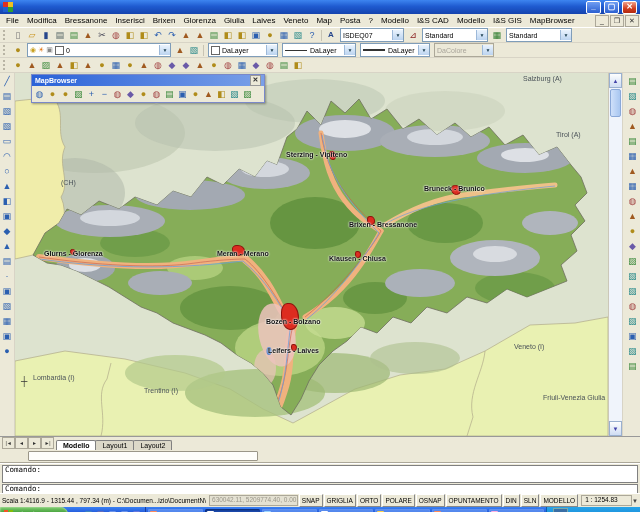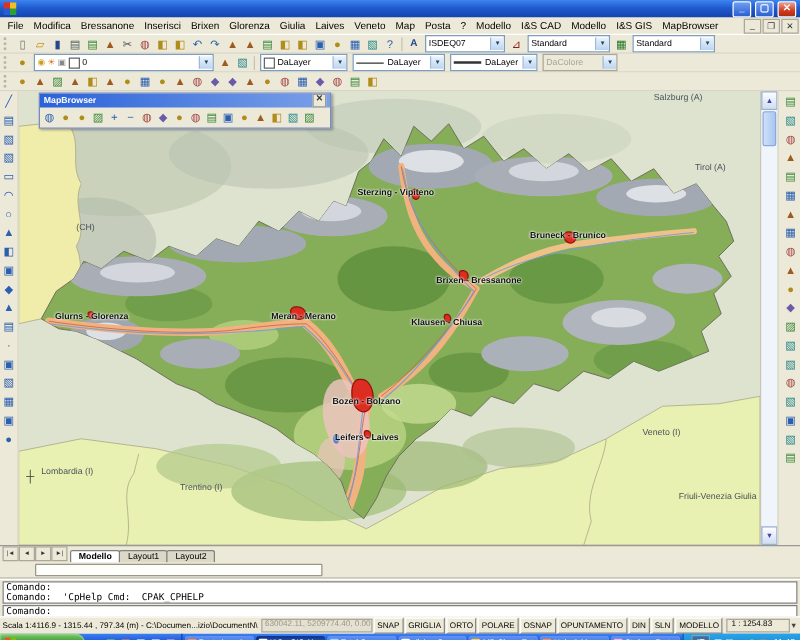--- a/index.html
+++ b/index.html
@@ -460,21 +460,20 @@
       </div>
   </div>
 
   <div class="hscrollrow">
     <div class="hthumb"></div>
   </div>
 
   <div class="cmdwin">
     <div class="cmd-history" id="cmd-history">
         <div class="cmd-line">Comando:</div>
-        <div class="cmd-line">Comando:  'CpHelp Cmd:  CPAK_CPHELP</div>
       </div>
     <div class="cmd-input"><span>Comando:</span></div>
   </div>
 
   <div class="statusbar">
     <span class="sb-text">Scala 1:4116.9 - 1315.44 , 797.34 (m) - C:\Documen...izio\DocumentN\</span>
     <span class="sb-coords">630042.11, 5209774.40, 0.00</span>
     <span id="sb-toggles" class="icons">
         <span class="sb-toggle">SNAP</span>
         <span class="sb-toggle">GRIGLIA</span>

